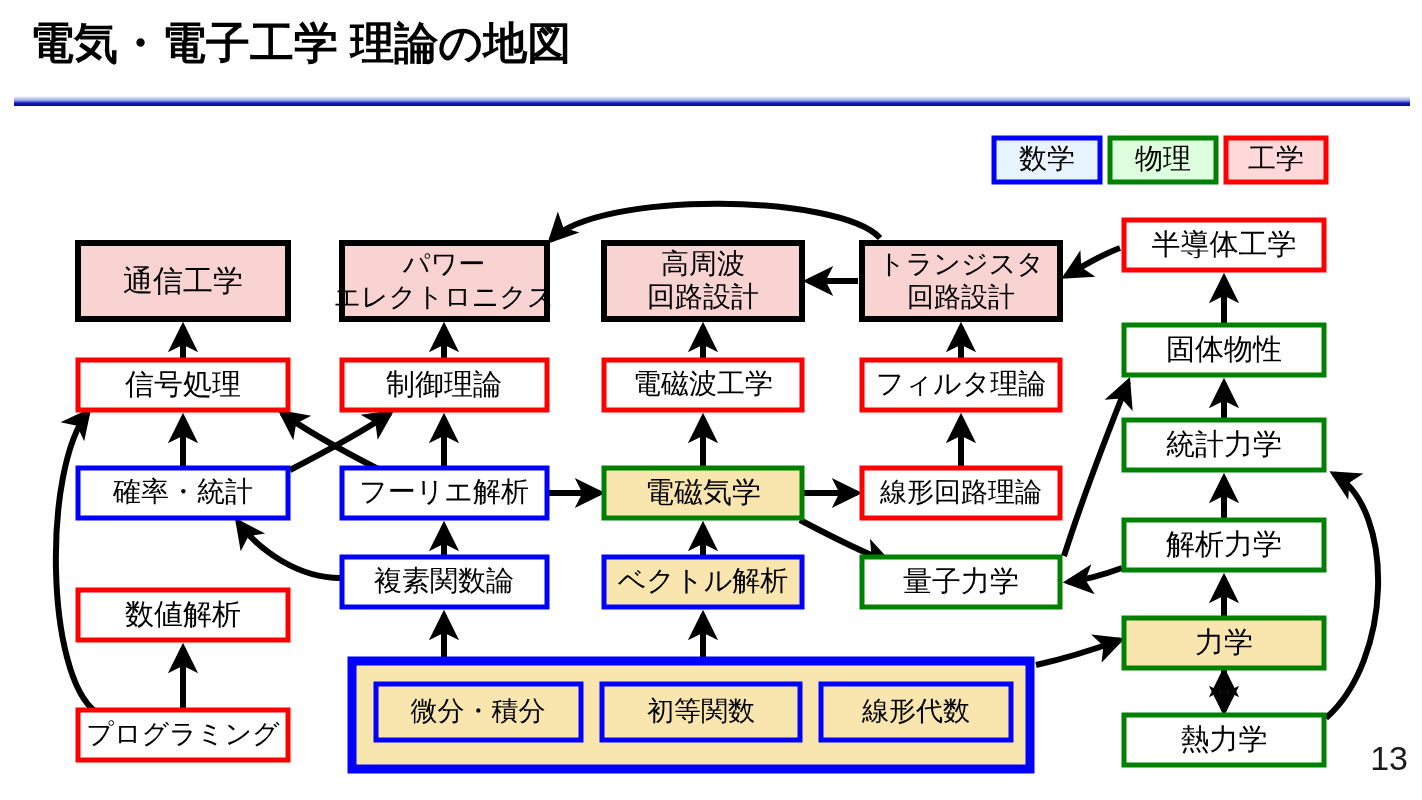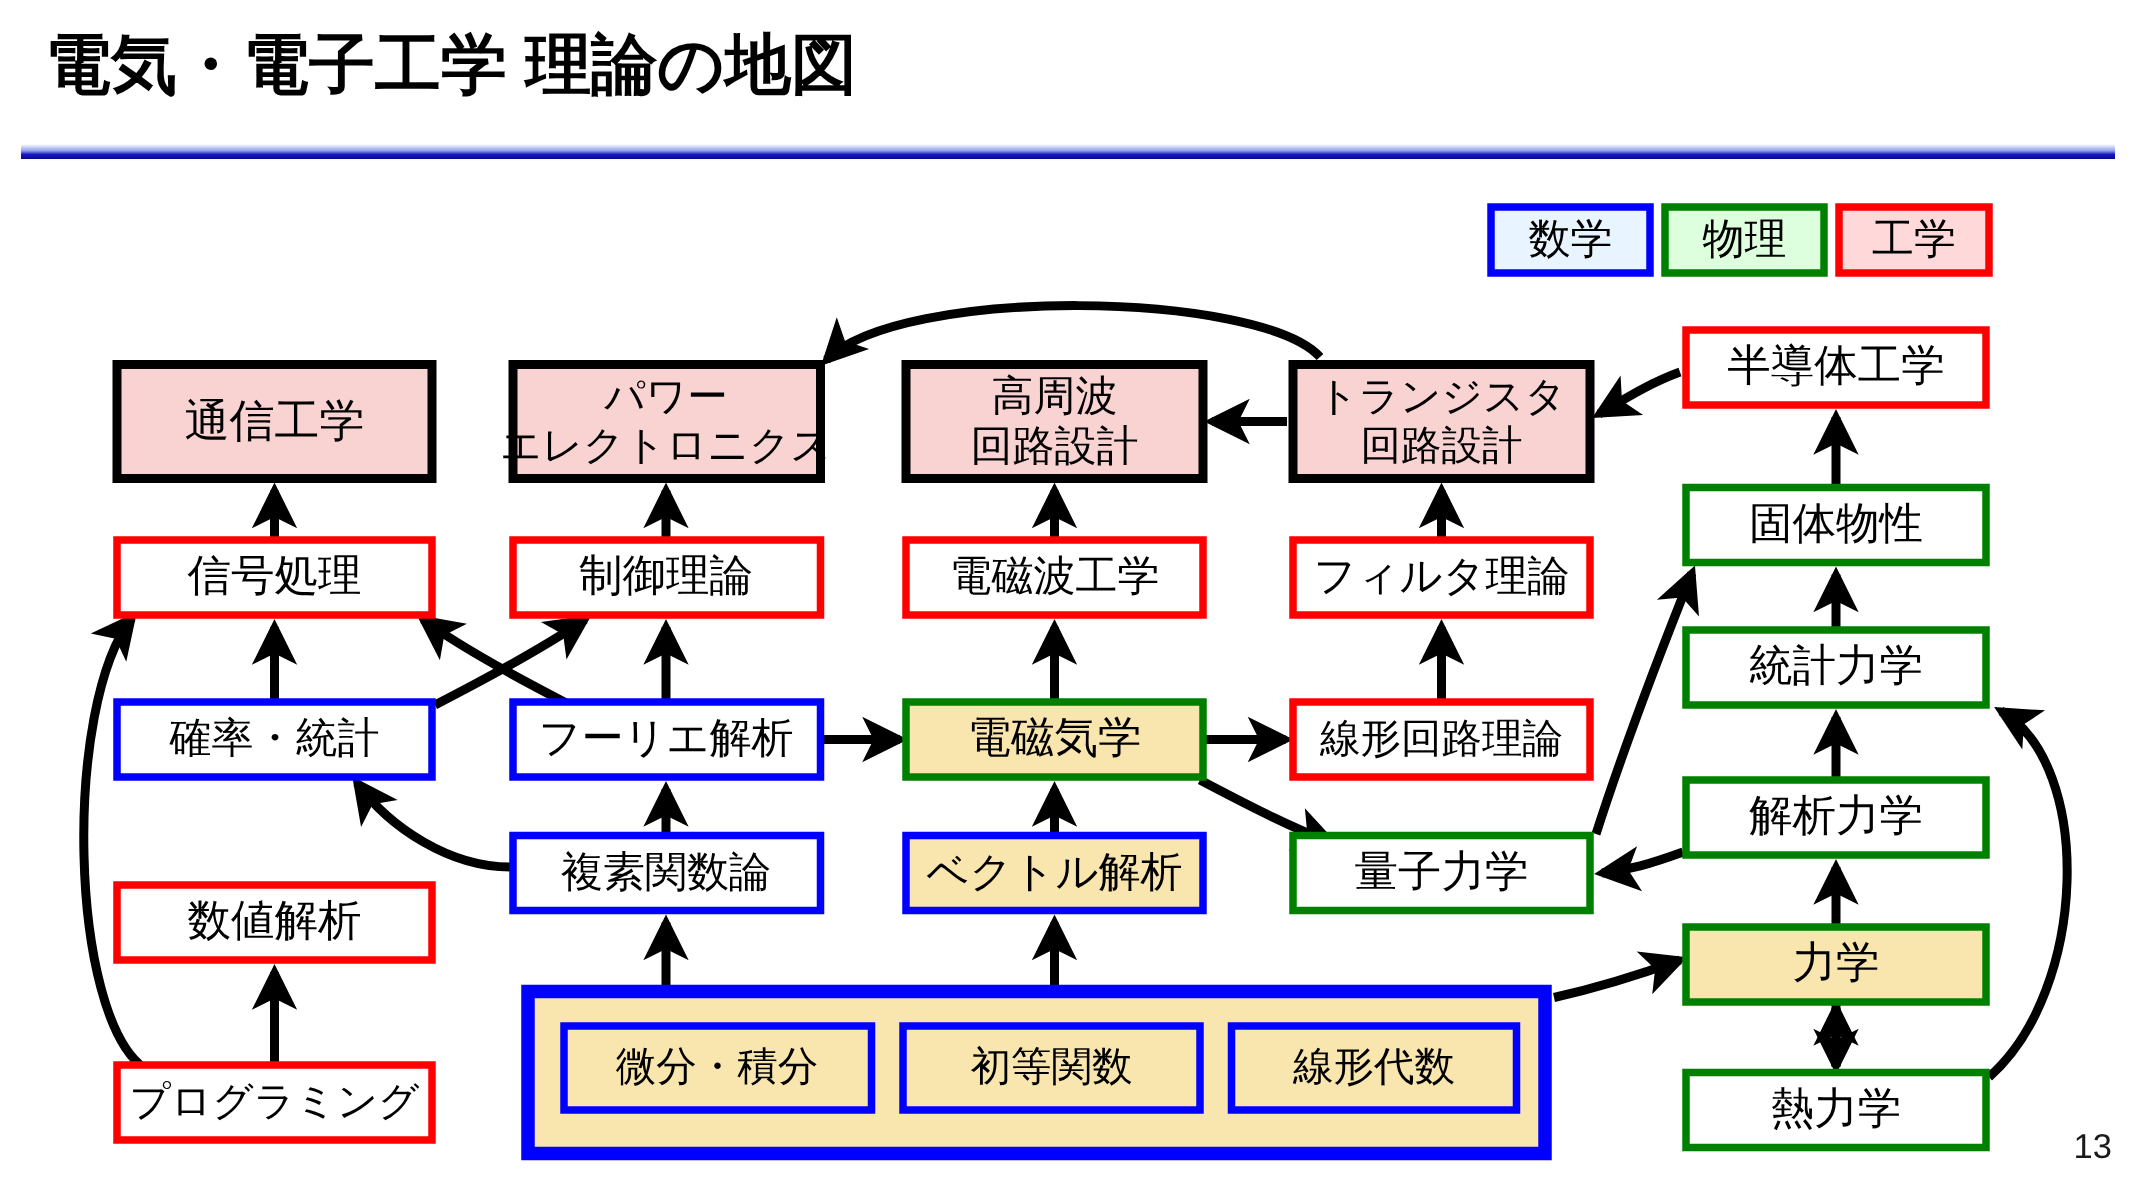--- a/index.html
+++ b/index.html
@@ -13,21 +13,21 @@
   .title{
     position:absolute;left:30px;top:14px;
     font-size:44px;font-weight:700;color:#000000;
     letter-spacing:0px;white-space:nowrap;
   }
   .title-rule{
     position:absolute;left:14px;top:96px;width:1396px;height:10px;
   }
   .page-num{
     position:absolute;right:14px;bottom:22px;
-    font-size:23px;color:#1a1a1a;
+    font-size:34px;color:#1a1a1a;
   }
   svg.diagram{position:absolute;left:0;top:0;width:1422px;height:800px;}
   .nodelabel{
     font-family:"Liberation Sans","DejaVu Sans",sans-serif;
     fill:#000000;text-anchor:middle;dominant-baseline:middle;
   }
 </style>
 </head>
 <body>
 

